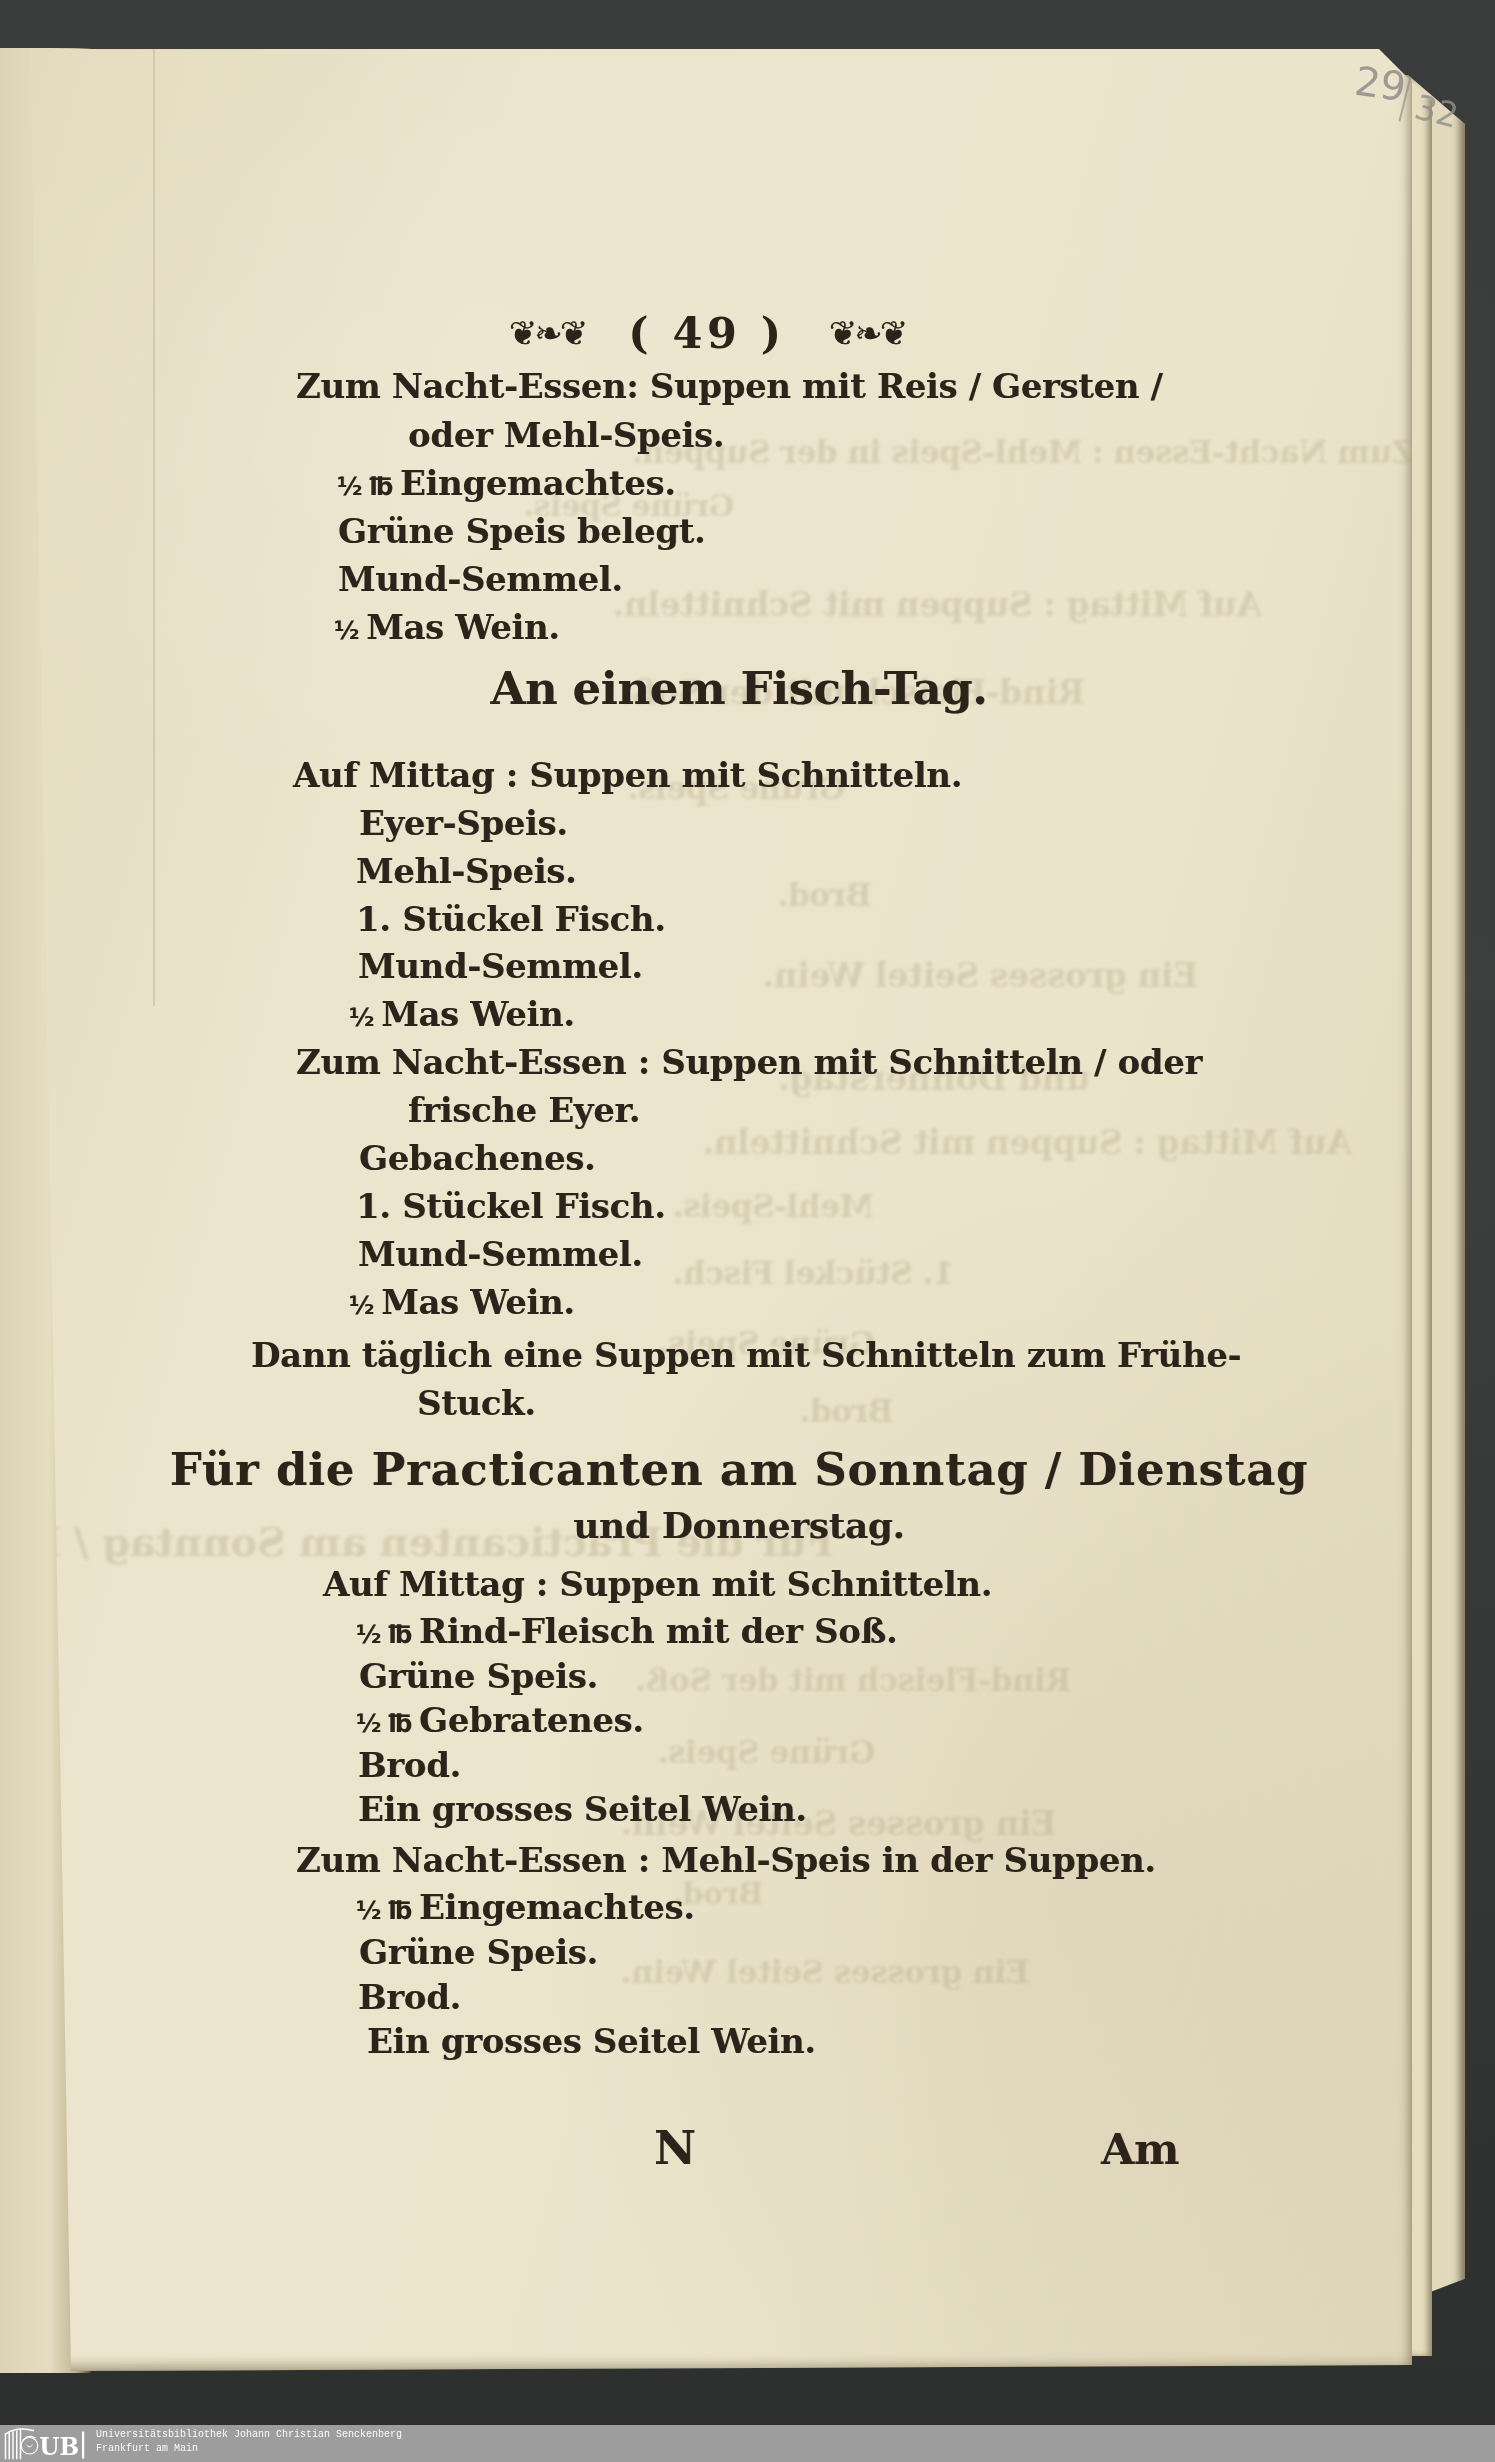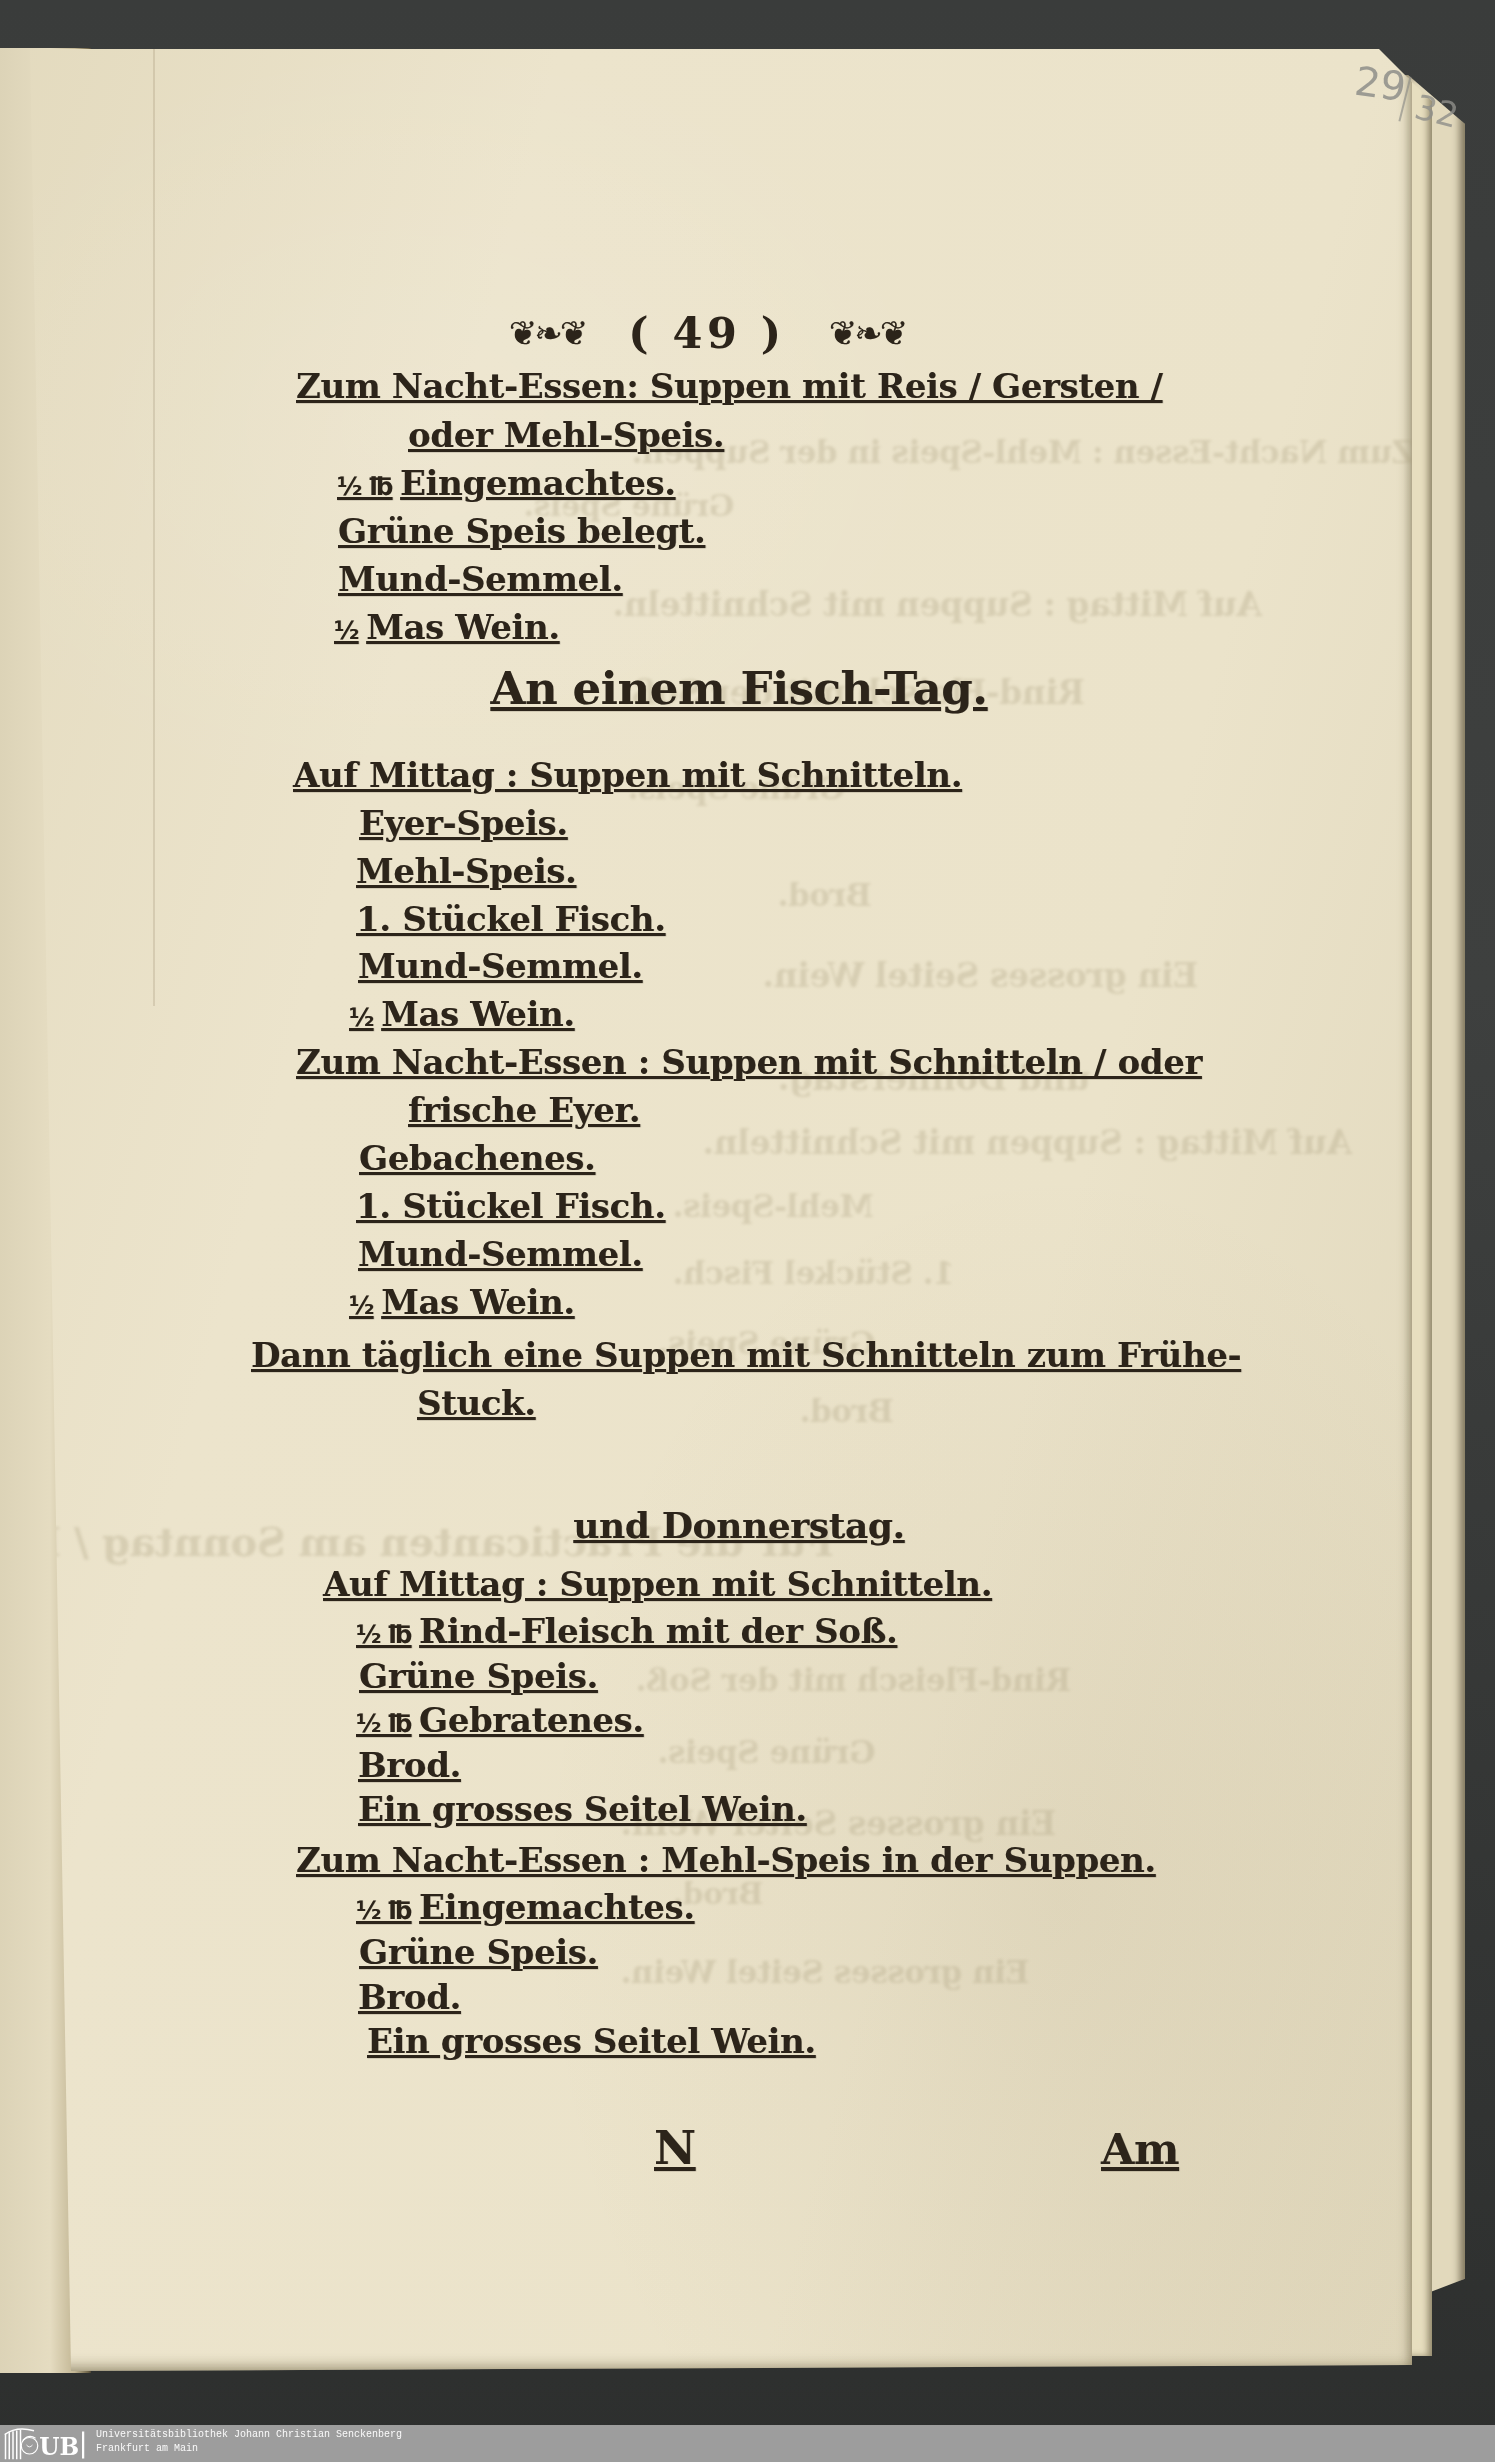--- a/index.html
+++ b/index.html
@@ -21,21 +21,21 @@
        radial-gradient(898px 673px at 30% 18%, rgba(255,255,255,.10), rgba(255,255,255,0) 60%),
        radial-gradient(748px 1047px at 75% 80%, rgba(120,100,60,.08), rgba(120,100,60,0) 70%),
        linear-gradient(105deg,#e3dabe 0%,#ece4cc 28%,#ebe3ca 68%,#dfd6ba 100%);
      clip-path:polygon(30px 49px,1379px 49px,1412px 82px,1412px 2365px,71px 2371px);
      box-shadow:inset -6.7px 0 10.5px rgba(90,78,48,.35), inset 0 7.5px 10.5px rgba(90,78,48,.25),
                 inset 10.5px 0 16.5px rgba(90,78,48,.28), inset 0 -9px 12px rgba(90,78,48,.3);}
   #gutter-crease{position:absolute;left:153px;top:49px;width:1.5px;height:957px;
      background:rgba(110,95,60,.16);filter:blur(0.7px);}
   
   .ln,.hd,.mark{position:absolute;color:#2c241a;font-weight:700;letter-spacing:-0.4px;
-     text-shadow:0.4px 0.4px 0 rgba(44,36,26,.35);white-space:nowrap;font-size:34px;line-height:1.1;text-decoration:underline;}
+     text-shadow:0.4px 0.4px 0 rgba(44,36,26,.35);white-space:nowrap;font-size:34px;line-height:1.1;}
   .hd{left:0;width:1414px;text-align:center;padding-left:32px;}
   .measure{font-size:.72em;font-family:"DejaVu Sans",sans-serif;margin-right:7.5px;letter-spacing:-0.7px;}
   #header-row{position:absolute;left:0;top:308px;width:1414px;display:flex;justify-content:center;
      align-items:center;gap:43px;color:#2c241a;}
   .ornament{font-family:"DejaVu Sans",sans-serif;font-size:34px;letter-spacing:-3px;
      text-shadow:0.4px 0.4px 0 rgba(44,36,26,.4);}
   .folio{font-size:43px;font-weight:700;letter-spacing:4.5px;}
   
   .ghost{position:absolute;color:#a89d7c;font-weight:700;white-space:nowrap;
      transform:scaleX(-1);opacity:.30;filter:blur(1.5px);letter-spacing:-0.4px;}
@@ -107,20 +107,21 @@
     <div class="ln" style="left:296px;top:1044px">Zum Nacht-Essen : Suppen mit Schnitteln / oder</div>
     <div class="ln" style="left:408px;top:1092px">frische Eyer.</div>
     <div class="ln" style="left:359px;top:1140px">Gebachenes.</div>
     <div class="ln" style="left:356px;top:1188px">1. Stückel Fisch.</div>
     <div class="ln" style="left:358px;top:1236px">Mund-Semmel.</div>
     <div class="ln" style="left:349px;top:1284px"><span class="measure">½</span><span>Mas Wein.</span></div>
 
     <div class="ln" style="left:251px;top:1337px">Dann täglich eine Suppen mit Schnitteln zum Frühe-</div>
     <div class="ln" style="left:417px;top:1385px">Stuck.</div>
 
+    <div class="hd" style="top:1445px;font-size:45px;letter-spacing:0.7px">Für die Practicanten am Sonntag / Dienstag</div>
     <div class="hd" style="top:1506px;font-size:36px">und Donnerstag.</div>
 
     <div class="ln" style="left:323px;top:1566px">Auf Mittag : Suppen mit Schnitteln.</div>
     <div class="ln" style="left:356px;top:1613px"><span class="measure">½ ℔</span><span>Rind-Fleisch mit der Soß.</span></div>
     <div class="ln" style="left:359px;top:1658px">Grüne Speis.</div>
     <div class="ln" style="left:356px;top:1702px"><span class="measure">½ ℔</span><span>Gebratenes.</span></div>
     <div class="ln" style="left:358px;top:1747px">Brod.</div>
     <div class="ln" style="left:358px;top:1791px">Ein grosses Seitel Wein.</div>
 
     <div class="ln" style="left:296px;top:1842px">Zum Nacht-Essen : Mehl-Speis in der Suppen.</div>

